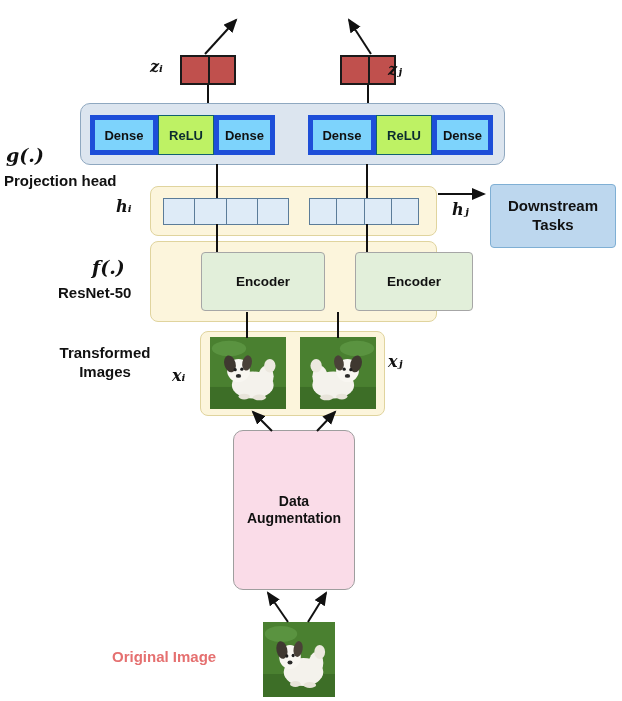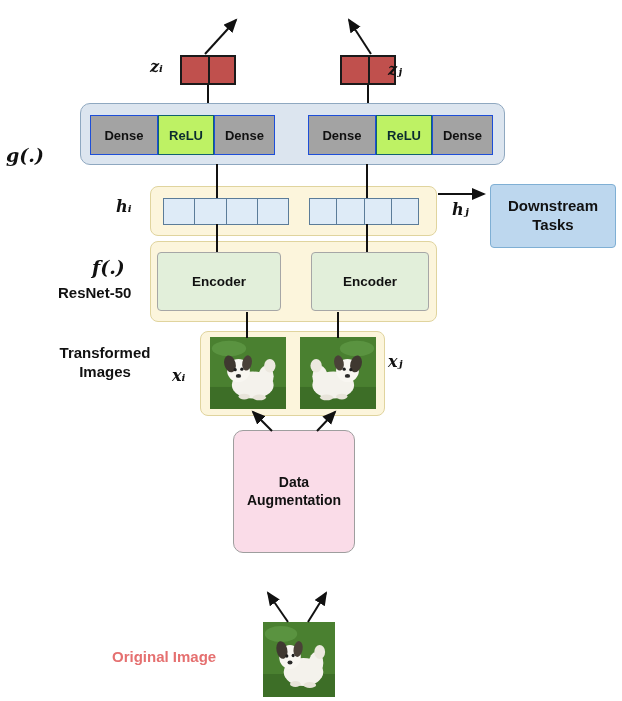--- a/index.html
+++ b/index.html
@@ -11,31 +11,31 @@
   .pre { white-space:pre-line; text-align:center; line-height:1.25; }
   .math { font-family:"DejaVu Serif", serif; font-style:italic; font-weight:bold; }
 
   .pink-caption { color:#F2919E; font-weight:bold; font-size:15px; }
   .coral-caption { color:#E57070; font-weight:bold; font-size:15px;text-align:right; }
 
   .z-box { background:#C0504D; border:2px solid #1a1a1a; }
   .z-box .divider { position:absolute; left:50%; top:-1px; bottom:-1px; width:2px; background:#1a1a1a; }
 
   .g-container { background:#DCE5EF; border:1.5px solid #8FA8C0; border-radius:10px; }
-  .dense { background:#a3a3a3; border:1px solid #1d4ed8; font-weight:bold; font-size:13px; }
+  .dense { background:#7dd3fc; border:5px solid #1d4ed8; font-weight:bold; font-size:13px; }
   .relu  { background:#bef264; border:1px solid #10616F; font-weight:bold; font-size:13px; color:#0b2b30; }
 
   .cream { background:#FCF5DC; border:1px solid #E0D49E; border-radius:8px; }
   .h-row { display:flex; }
   .h-row span { flex:1; background:#DEEBF7; border:1px solid #5B7C99; margin-left:-1px; }
   .h-row span:first-child { margin-left:0; }
 
   .downstream { background:#BDD7EE; border:1px solid #7FAFD4; border-radius:4px; font-weight:bold; font-size:15px; }
 
-  .encoder { background:#E2EFDA; border:1px solid #A6A6A6; border-radius:4px; font-weight:600; font-size:13.5px; }
+  .encoder { background:#E2EFDA; border:1px solid #A6A6A6; border-radius:4px; font-weight:600; font-size:13.5px;margin-left:44px; }
 
   .aug { background:#FADCE8; border:1px solid #9E9E9E; border-radius:10px; font-weight:bold; font-size:14px; }
 
   .label-strong { font-weight:bold; font-size:15px; color:#111; }
 
   .dog-frame svg { width:100%; height:100%; display:block; }
   .dog-frame.flip svg { transform:scaleX(-1); }
 
   .overlay { position:absolute; left:0; top:0; width:622px; height:701px; pointer-events:none; }
 </style>
@@ -80,20 +80,21 @@
 
   <div class="box flexc dense" style="left:90px;top:115px;width:68px;height:40px">Dense</div>
   <div class="box flexc relu" style="left:158px;top:115px;width:56px;height:40px">ReLU</div>
   <div class="box flexc dense" style="left:214px;top:115px;width:61px;height:40px">Dense</div>
 
   <div class="box flexc dense" style="left:308px;top:115px;width:68px;height:40px">Dense</div>
   <div class="box flexc relu" style="left:376px;top:115px;width:56px;height:40px">ReLU</div>
   <div class="box flexc dense" style="left:432px;top:115px;width:61px;height:40px">Dense</div>
 
   <div class="box math" style="left:6px;top:144px;font-size:19px">g(.)</div>
+  <div class="box label-strong" style="left:4px;top:172px">Projection head</div>
 
   <div class="box cream" style="left:150px;top:186px;width:287px;height:50px"></div>
   <div class="box h-row" style="left:163px;top:198px;width:126px;height:27px">
     <span></span>
       <span></span>
       <span></span>
       <span></span>
   </div>
   <div class="box h-row" style="left:309px;top:198px;width:110px;height:27px">
     <span></span>
@@ -122,21 +123,21 @@
   <div class="box dog-frame flip" style="left:300px;top:337px;width:76px;height:72px">
     <svg viewBox="0 0 80 75" preserveAspectRatio="none">
         <use href="#dog-art"></use>
       </svg>
   </div>
   <div class="box label-strong pre" style="left:40px;top:344px;width:130px">Transformed
 Images</div>
   <div class="box math" style="left:172px;top:366px;font-size:16px">xᵢ</div>
   <div class="box math" style="left:388px;top:352px;font-size:16px">xⱼ</div>
 
-  <div class="box flexc aug pre" style="left:233px;top:430px;width:122px;height:123px">Data
+  <div class="box flexc aug pre" style="left:233px;top:430px;width:122px;height:160px">Data
 Augmentation</div>
 
   <div class="box dog-frame" style="left:263px;top:622px;width:72px;height:75px">
     <svg viewBox="0 0 80 75" preserveAspectRatio="none">
         <use href="#dog-art"></use>
       </svg>
   </div>
   <div class="box coral-caption" style="left:112px;top:648px">Original Image</div>
 
   <svg class="overlay" viewBox="0 0 622 701">

